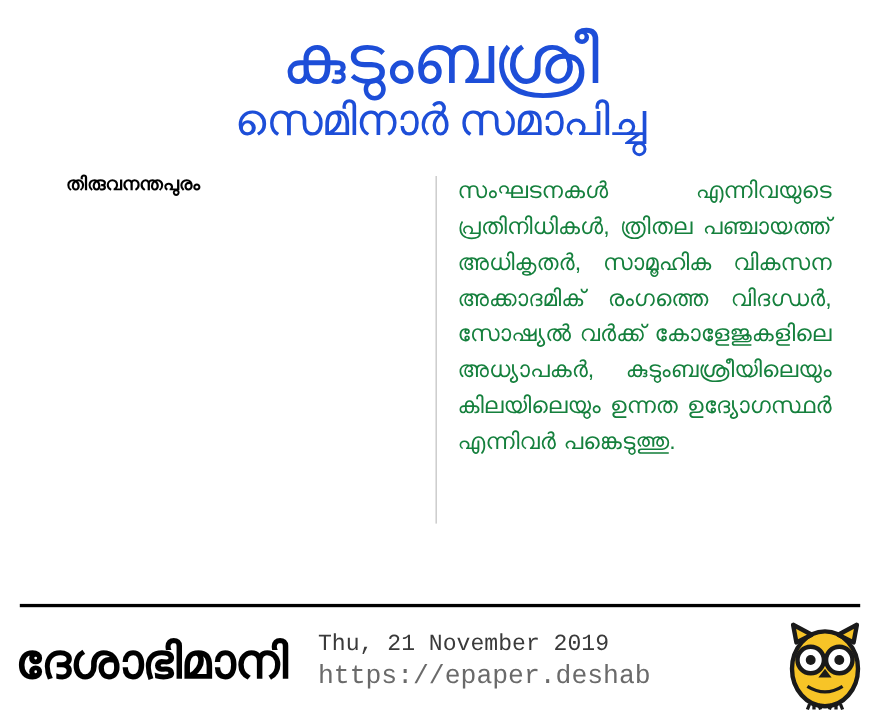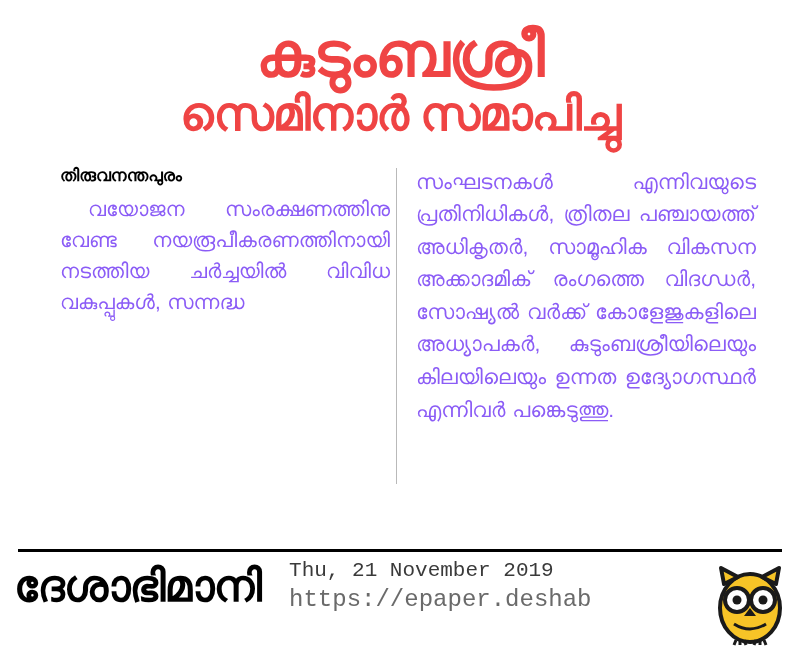--- a/index.html
+++ b/index.html
@@ -23,29 +23,29 @@
 
   
   .headline {
     text-align: center;
     padding-top: 22px;
     padding-left: 30px;
     padding-right: 30px;
   }
   .headline-line {
     font-family: "Liberation Sans", sans-serif;
-    font-weight: bold;
+    font-weight: normal;
     font-size: 62px;
     line-height: 1.08;
-    color: #ef4444;
+    color: #1d4ed8;
     letter-spacing: -1px;
     white-space: nowrap;
   }
   .headline-line.l2 {
-    font-size: 47px;
+    font-size: 40px;
   }
 
   
   .body-area {
     position: relative;
     margin-top: 26px;
     padding: 0 44px 0 44px;
     display: flex;
     gap: 26px;
     justify-content: flex-end;
@@ -61,21 +61,21 @@
     font-family: "Liberation Sans", sans-serif;
     font-weight: bold;
     font-size: 17px;
     color: #000;
     margin-bottom: 7px;
   }
   .para {
     font-family: "Liberation Sans", sans-serif;
     font-size: 20.5px;
     line-height: 1.52;
-    color: #8b5cf6;
+    color: #15803d;
     text-align: justify;
     text-align-last: left;
     margin: 0 0 2px 0;
     word-spacing: 1px;
   }
   .para.indent {
     text-indent: 28px;
     margin-top: 6px;
   }
   .col.right .para {
@@ -99,21 +99,21 @@
     left: 18px;
     right: 18px;
     bottom: 96px;
     height: 3px;
     background: #000;
   }
   .footer {
     position: absolute;
     left: 0;
     right: 0;
-    bottom: 16px;
+    bottom: 0;
     height: 92px;
     display: flex;
     align-items: center;
     padding: 0 14px;
     box-sizing: border-box;
   }
   .masthead {
     font-family: "Liberation Sans", sans-serif;
     font-weight: bold;
     font-size: 44px;
@@ -160,21 +160,20 @@
   <div class="headline">
     <div class="headline-line l1">കുടുംബശ്രീ</div>
     <div class="headline-line l2">സെമിനാർ സമാപിച്ചു</div>
   </div>
 
   <div class="body-area">
     <div class="col-rule"></div>
 
     <div class="col left">
       <div class="dateline">തിരുവനന്തപുരം</div>
-      <p class="para indent">വയോജന സംരക്ഷണത്തിനു വേണ്ട നയരൂപീകരണത്തിനായി നടത്തിയ ചർച്ചയിൽ വിവിധ വകുപ്പുകൾ, സന്നദ്ധ</p>
     </div>
 
     <div class="col right">
       <p class="para">സംഘടനകൾ എന്നിവയുടെ പ്രതിനിധികൾ, ത്രിതല പഞ്ചായത്ത് അധികൃതർ, സാമൂഹിക വികസന അക്കാദമിക് രംഗത്തെ വിദഗ്ധർ, സോഷ്യൽ വർക്ക് കോളേജുകളിലെ അധ്യാപകർ, കുടുംബശ്രീയിലെയും കിലയിലെയും ഉന്നത ഉദ്യോഗസ്ഥർ എന്നിവർ പങ്കെടുത്തു.</p>
     </div>
   </div>
 
   <div class="footer-rule"></div>
 
   <div class="footer">

